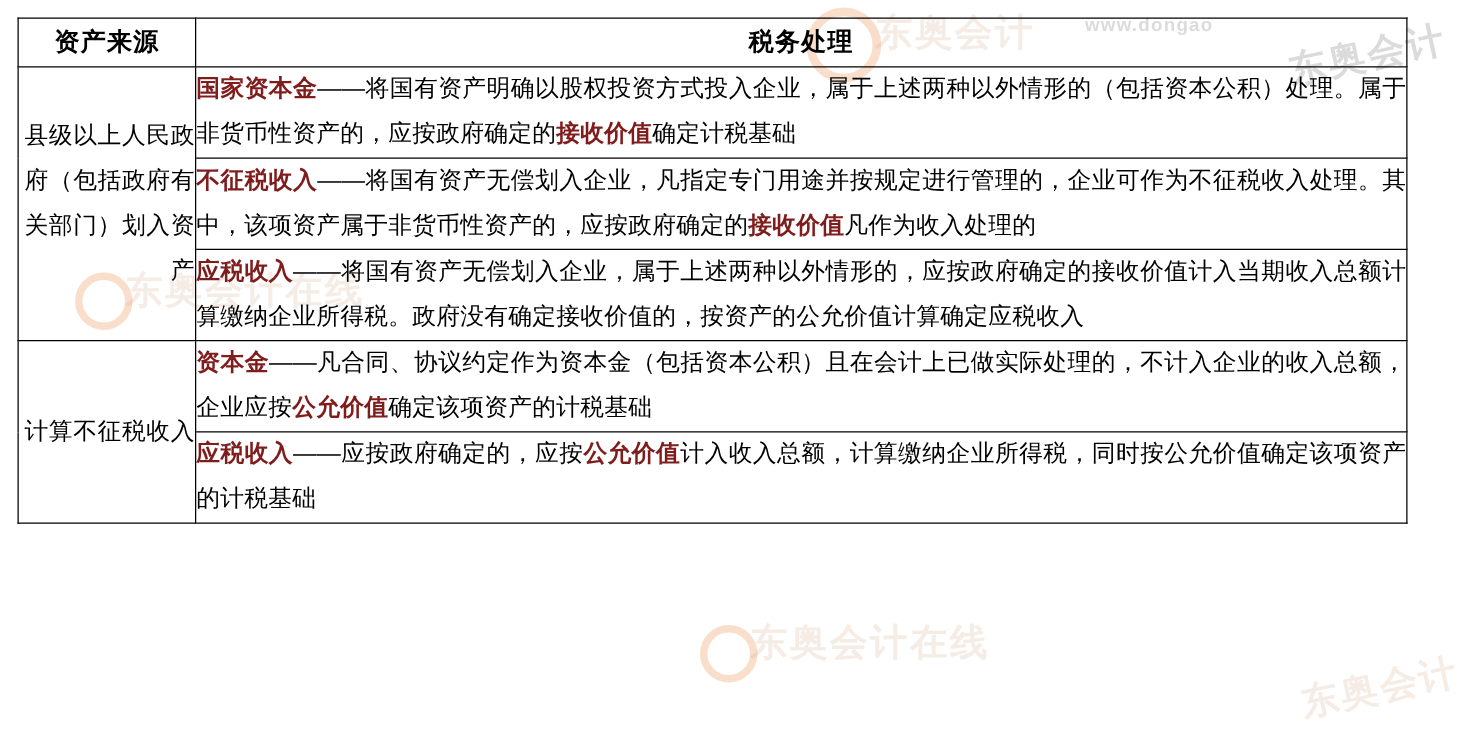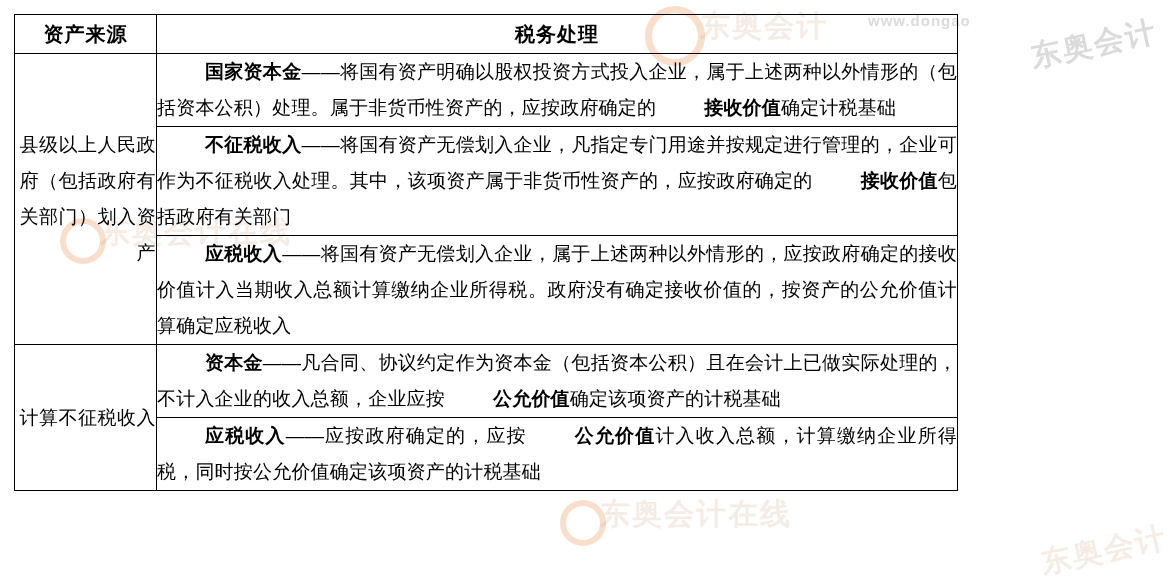--- a/index.html
+++ b/index.html
@@ -16,21 +16,21 @@
   }
   .page {
     position: relative;
     width: 1176px;
     height: 586px;
     box-sizing: border-box;
     padding: 14px 14px 12px 14px;
   }
   table.tax-table {
     border-collapse: collapse;
-    width: 944px;
+    width: 1112px;
     table-layout: fixed;
     position: relative;
     z-index: 2;
   }
   table.tax-table td, table.tax-table th {
     border: 1px solid #000000;
     vertical-align: middle;
     padding: 0;
   }
   .head-cell {
@@ -55,23 +55,22 @@
   }
   .body-cell {
     padding: 10px 12px 10px 12px;
     font-size: 19px;
     line-height: 36px;
     color: #000;
     text-align: justify;
     letter-spacing: 0.2px;
   }
   .kw {
-    color: #000000;
+    color: #7f1d1d;
     font-weight: bold;
-    margin-left: 48px;
   }
   
   .wm {
     position: absolute;
     color: rgba(200, 150, 110, 0.18);
     font-weight: bold;
     pointer-events: none;
     z-index: 1;
     white-space: nowrap;
   }
@@ -131,21 +130,21 @@
     <tbody>
 
       <tr>
         <td class="src-cell" rowspan="3">县级以上人民政府（包括政府有关部门）划入资产</td>
         <td class="body-cell">
           <span class="kw">国家资本金</span><span>——将国有资产明确以股权投资方式投入企业，属于上述两种以外情形的（包括资本公积）处理。属于非货币性资产的，应按政府确定的</span><span class="kw">接收价值</span><span>确定计税基础</span>
         </td>
       </tr>
       <tr>
         <td class="body-cell">
-          <span class="kw">不征税收入</span><span>——将国有资产无偿划入企业，凡指定专门用途并按规定进行管理的，企业可作为不征税收入处理。其中，该项资产属于非货币性资产的，应按政府确定的</span><span class="kw">接收价值</span><span>包括政府有关部门</span>
+          <span class="kw">不征税收入</span><span>——将国有资产无偿划入企业，凡指定专门用途并按规定进行管理的，企业可作为不征税收入处理。其中，该项资产属于非货币性资产的，应按政府确定的</span><span class="kw">接收价值</span><span>凡作为收入处理的</span>
         </td>
       </tr>
       <tr>
         <td class="body-cell">
           <span class="kw">应税收入</span><span>——将国有资产无偿划入企业，属于上述两种以外情形的，应按政府确定的接收价值计入当期收入总额计算缴纳企业所得税。政府没有确定接收价值的，按资产的公允价值计算确定应税收入</span>
         </td>
       </tr>
 
       <tr>
         <td class="src-cell" rowspan="2">计算不征税收入</td>

